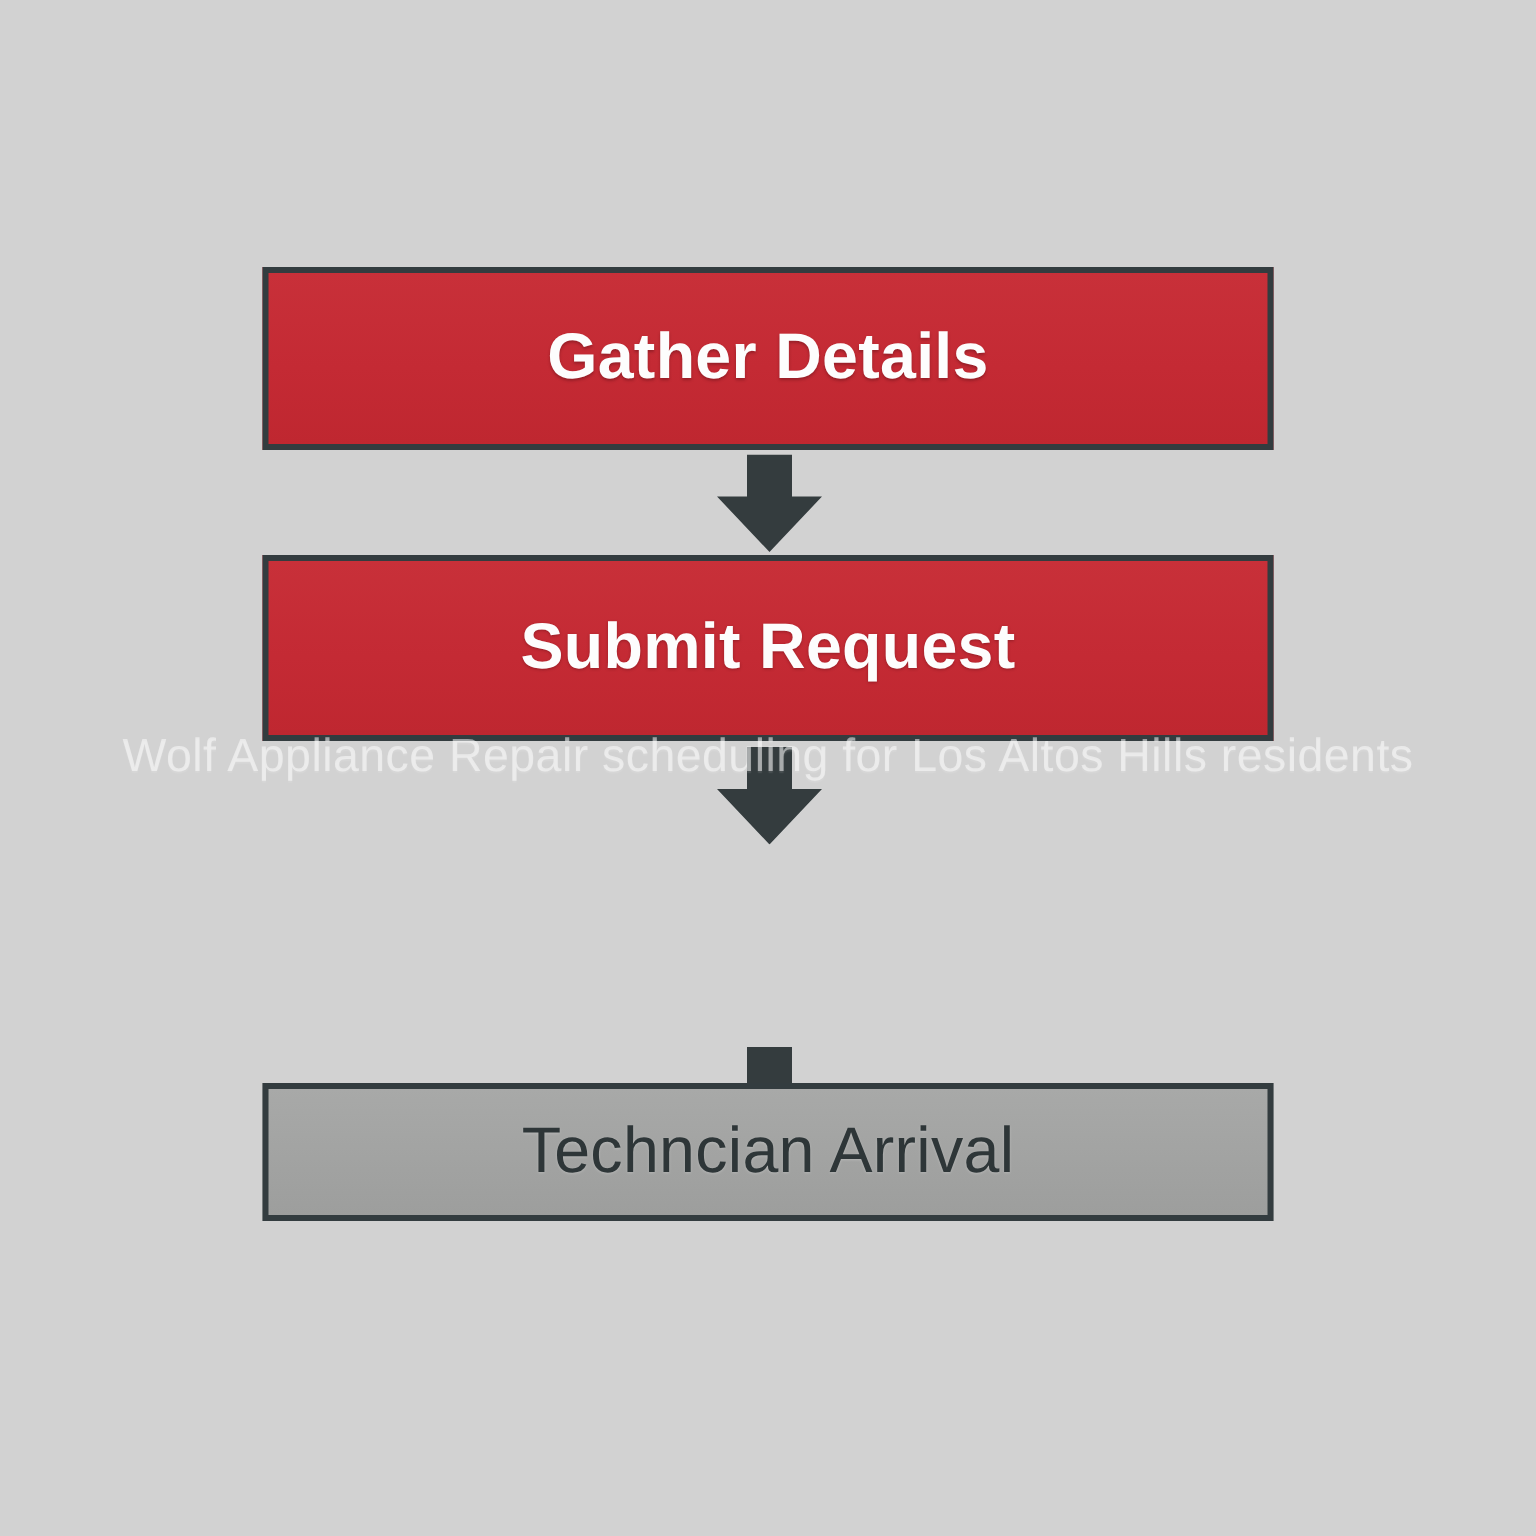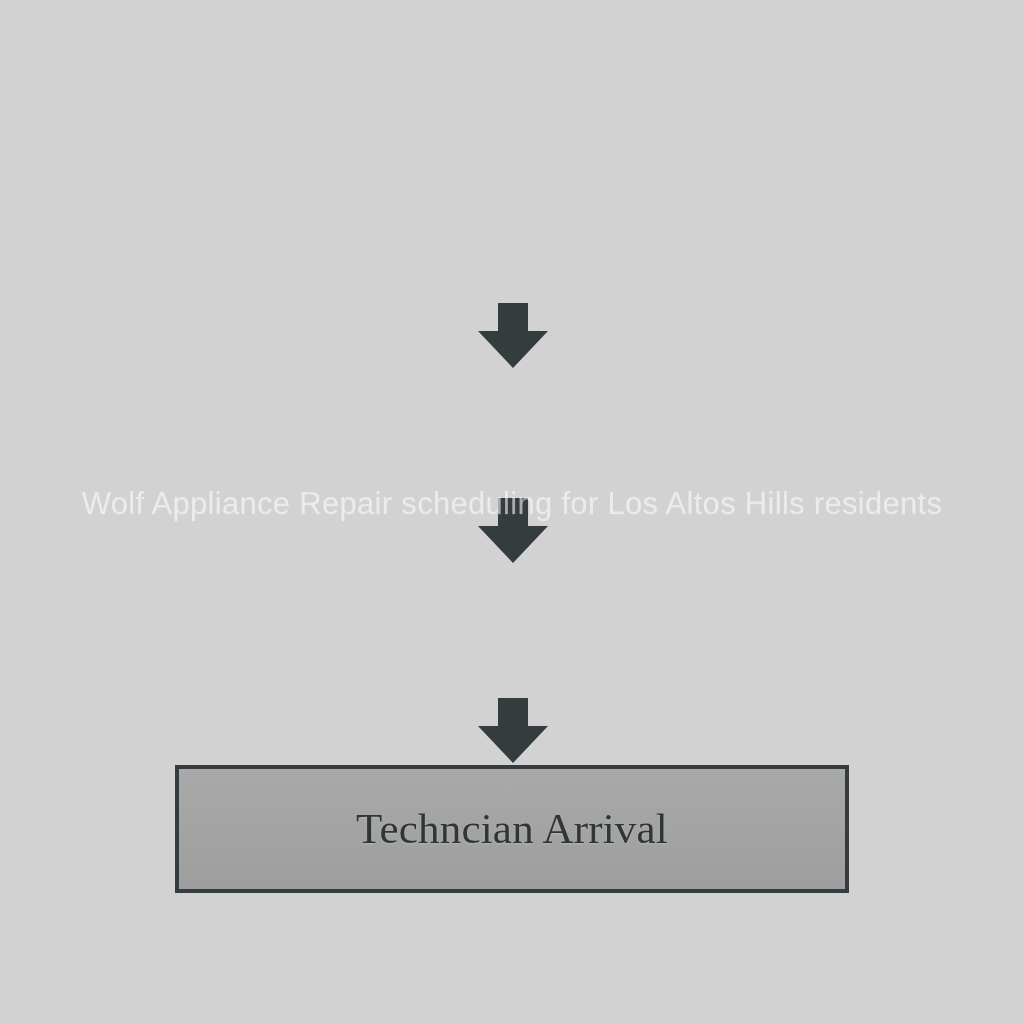--- a/index.html
+++ b/index.html
@@ -60,21 +60,21 @@
   .node.grey .node-label {
     color: #2e3638;
     font-weight: normal;
     font-size: 43px;
     text-shadow: 0 1px 2px rgba(255, 255, 255, 0.22);
   }
 
   #node-1 { top: 178px;  height: 122px; }
   #node-2 { top: 370px;  height: 124px; }
   #node-3 { top: 565px;  height: 129px; }
-  #node-4 { top: 765px;  height: 128px; font-family: Liberation Serif, serif; }
+  #node-4 { top: 722px;  height: 92px; }
 
   
   .arrow {
     position: absolute;
     left: 478px;
     width: 70px;
     height: 65px;
   }
   .arrow svg { display: block; }
 
@@ -96,27 +96,33 @@
     white-space: nowrap;
     pointer-events: none;
     text-shadow: 0 1px 1px rgba(255, 255, 255, 0.12);
   }
 </style>
 </head>
 <body>
 
 <div id="flowchart">
 
+  <div class="node red" id="node-1">
+    <span class="node-label">Gather Details</span>
+  </div>
 
   <div class="arrow" id="arrow-1">
     <svg width="70" height="65" viewBox="0 0 70 65" xmlns="http://www.w3.org/2000/svg">
       <polygon points="20,0 50,0 50,28 70,28 35,65 0,28 20,28" fill="#343c3e"></polygon>
     </svg>
   </div>
 
+  <div class="node red" id="node-2">
+    <span class="node-label">Submit Request</span>
+  </div>
 
   <div class="arrow" id="arrow-2">
     <svg width="70" height="65" viewBox="0 0 70 65" xmlns="http://www.w3.org/2000/svg">
       <polygon points="20,0 50,0 50,28 70,28 35,65 0,28 20,28" fill="#343c3e"></polygon>
     </svg>
   </div>
 
 
   <div class="arrow" id="arrow-3">
     <svg width="70" height="65" viewBox="0 0 70 65" xmlns="http://www.w3.org/2000/svg">

